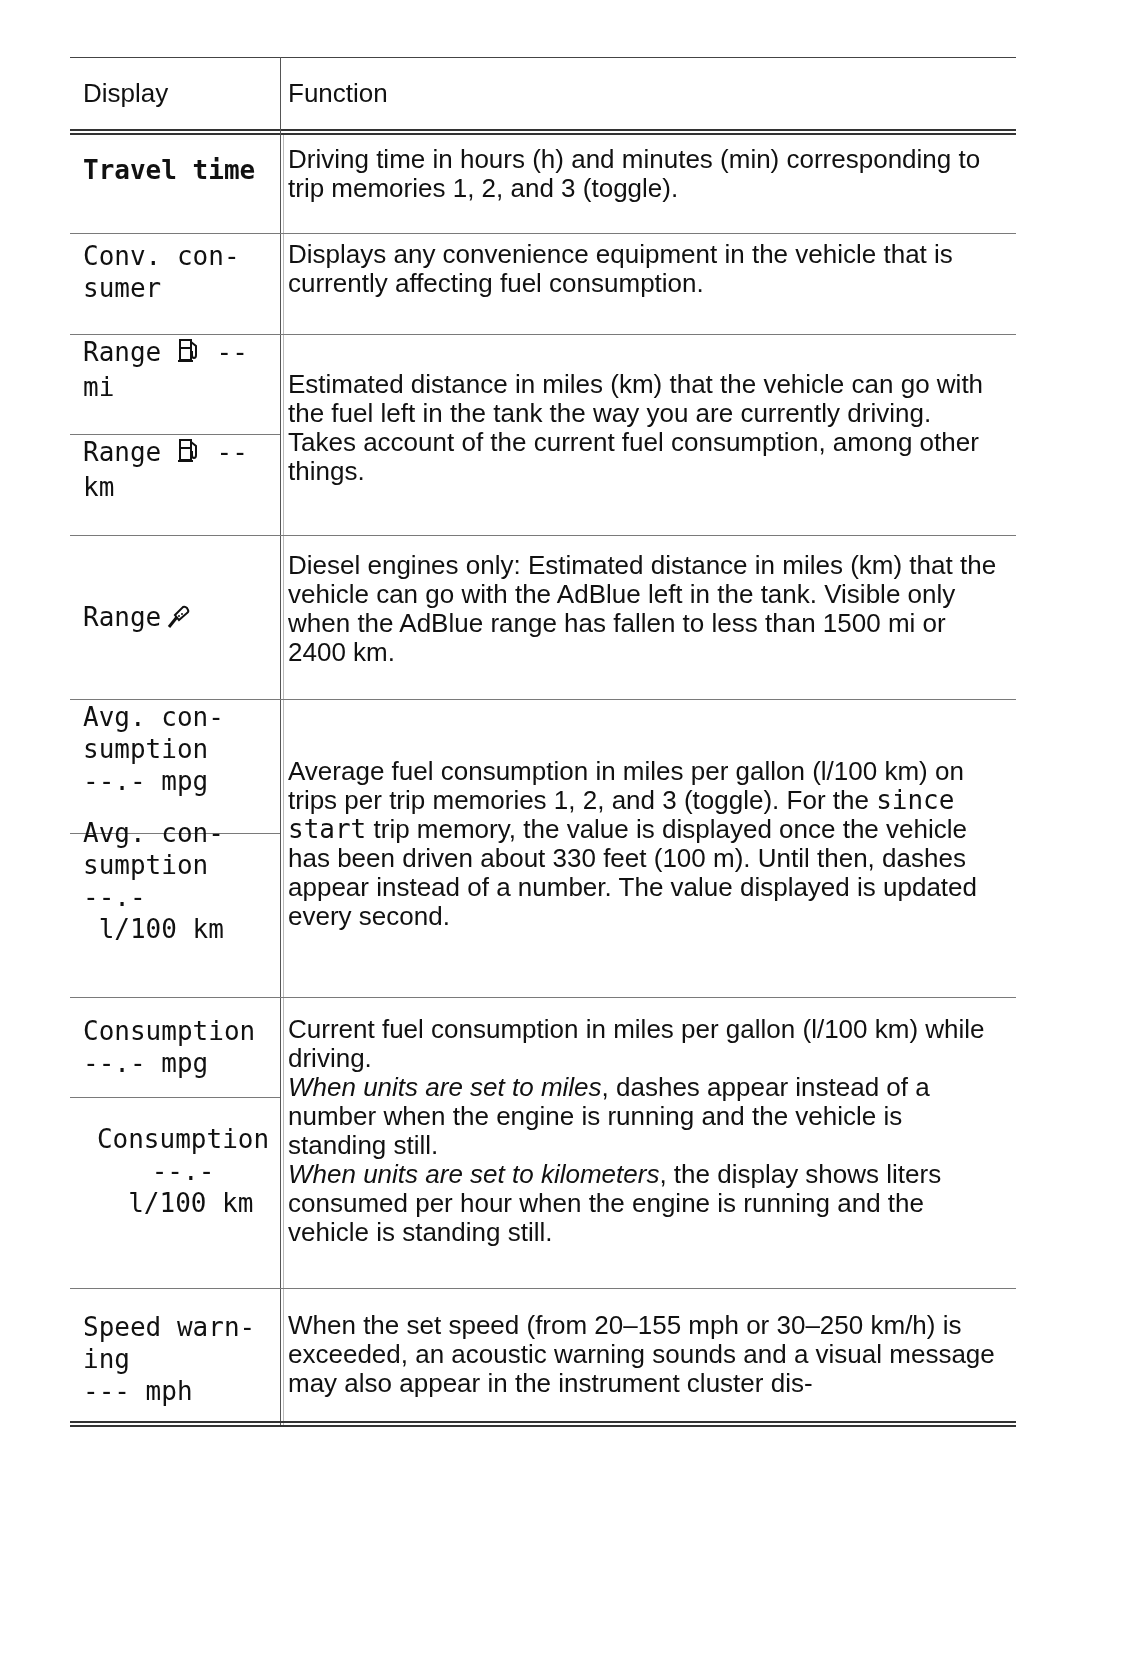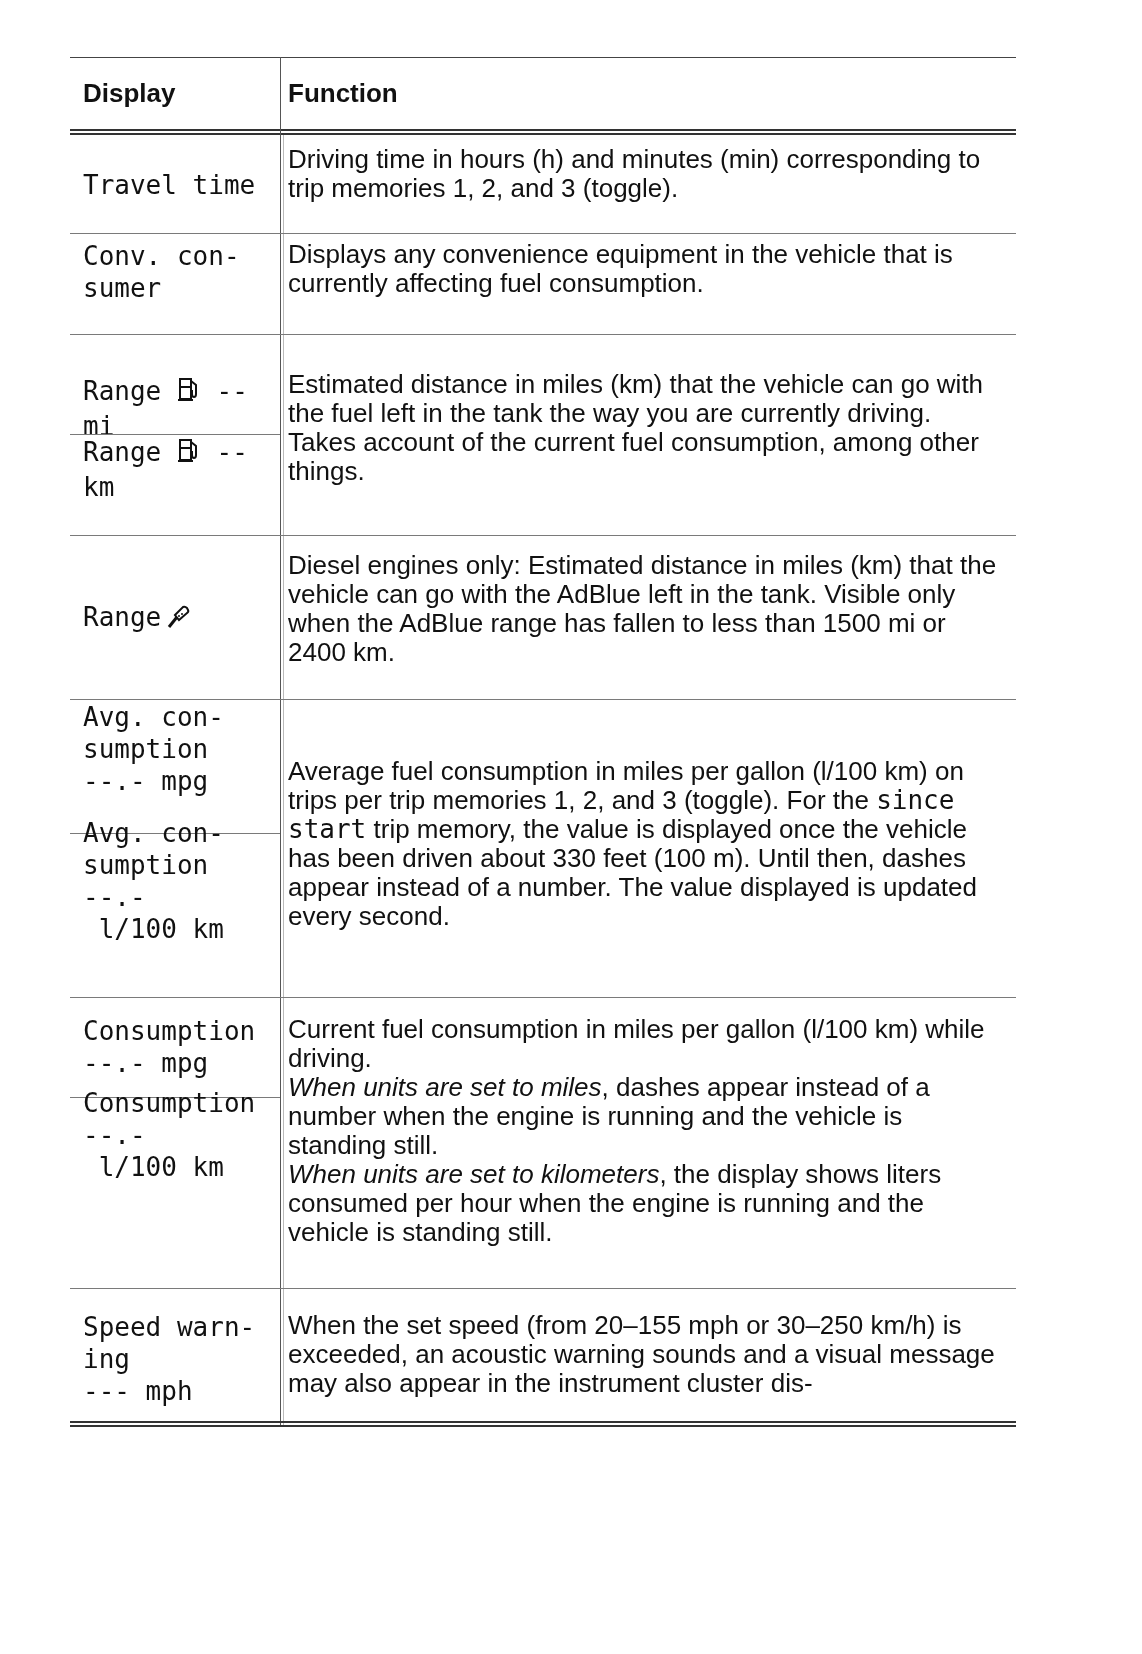--- a/index.html
+++ b/index.html
@@ -9,21 +9,21 @@
 
   .table { position: absolute; left: 70px; top: 57px; width: 946px; }
   .hline { position: absolute; height: 1px; background: #444; }
   .hline.light { background: #7a7a7a; }
   .vline { position: absolute; width: 1px; background: #555; }
 
   .cell { position: absolute; box-sizing: border-box; }
   .left { left: 13px; width: 200px; }
   .right { left: 218px; width: 715px; }
 
-  .hdr { font-weight: bold; font-size: 26px; line-height: 32px; }
+  .hdr { font-weight: normal; font-size: 26px; line-height: 32px; }
   .fn { font-size: 26px; line-height: 29px; }
   .disp { font-size: 26px; line-height: 32px; white-space: pre; }
 
   .icon { display: inline-block; vertical-align: -3px; }
   .mono-inline { font-family: "DejaVu Sans Mono", monospace; font-size: 26px; }
   em { font-style: italic; }
 </style>
 </head>
 <body>
 
@@ -33,34 +33,34 @@
 
   <div class="cell left sans hdr" style="top:20px;">Display</div>
   <div class="cell right sans hdr" style="top:20px;">Function</div>
   <div class="hline" style="left:0;top:72px;width:946px;height:2px;background:#333;"></div>
   <div class="hline" style="left:0;top:76px;width:946px;height:2px;background:#333;"></div>
 
   <div class="vline" style="left:210px;top:0;height:1368px;"></div>
   <div class="vline" style="left:213px;top:78px;height:1290px;background:#bbb;"></div>
 
   <div>
-    <div class="cell left mono disp" style="top:112px;">Travel time</div>
+    <div class="cell left mono disp" style="top:97px;font-weight:bold;">Travel time</div>
     <div class="cell right sans fn" style="top:88px;">Driving time in hours (h) and minutes (min) corresponding to trip memories 1, 2, and 3 (toggle).</div>
   </div>
   <div class="hline light" style="left:0;top:176px;width:946px;"></div>
 
   <div>
     <div class="cell left mono disp" style="top:183px;"><span>Conv. con-</span>
 <span>sumer</span></div>
     <div class="cell right sans fn" style="top:183px;">Displays any convenience equipment in the vehicle that is currently affecting fuel consumption.</div>
   </div>
   <div class="hline light" style="left:0;top:277px;width:946px;"></div>
 
   <div>
-    <div class="cell left mono disp" style="top:279px;margin-top:39px;"><span>Range</span> <span class="icon"><svg width="24" height="26" viewBox="0 0 24 26">
+    <div class="cell left mono disp" style="top:279px;"><span>Range</span> <span class="icon"><svg width="24" height="26" viewBox="0 0 24 26">
             <rect x="3" y="2" width="11" height="20" fill="none" stroke="#111" stroke-width="2"></rect>
             <line x1="3" y1="10" x2="14" y2="10" stroke="#111" stroke-width="2"></line>
             <line x1="1" y1="23" x2="16" y2="23" stroke="#111" stroke-width="2"></line>
             <path d="M14 4 L19 8 L19 17 Q19 20 17 20 Q15 20 15 17 L15 13" fill="none" stroke="#111" stroke-width="2"></path>
           </svg></span> <span>--</span>
 <span>mi</span></div>
     <div class="hline light" style="left:0;top:377px;width:210px;"></div>
     <div class="cell left mono disp" style="top:379px;"><span>Range</span> <span class="icon"><svg width="24" height="26" viewBox="0 0 24 26">
             <rect x="3" y="2" width="11" height="20" fill="none" stroke="#111" stroke-width="2"></rect>
             <line x1="3" y1="10" x2="14" y2="10" stroke="#111" stroke-width="2"></line>
@@ -93,21 +93,21 @@
 <span>--.-</span>
 <span> l/100 km</span></div>
     <div class="cell right sans fn" style="top:700px;"><span>Average fuel consumption in miles per gallon (l/100 km) on trips per trip memories 1, 2, and 3 (toggle). For the </span><span class="mono-inline">since start</span><span> trip memory, the value is displayed once the vehicle has been driven about 330 feet (100 m). Until then, dashes appear instead of a number. The value displayed is updated every second.</span></div>
   </div>
   <div class="hline light" style="left:0;top:940px;width:946px;"></div>
 
   <div>
     <div class="cell left mono disp" style="top:958px;"><span>Consumption</span>
 <span>--.- mpg</span></div>
     <div class="hline light" style="left:0;top:1040px;width:210px;"></div>
-    <div class="cell left mono disp" style="top:1030px;"><span>Consumption</span>
+    <div class="cell left mono disp" style="top:1066px;text-align:center;"><span>Consumption</span>
 <span>--.-</span>
 <span> l/100 km</span></div>
     <div class="cell right sans fn" style="top:958px;"><span>Current fuel consumption in miles per gallon (l/100 km) while driving.</span><br><em>When units are set to miles</em><span>, dashes appear instead of a number when the engine is running and the vehicle is standing still.</span><br><em>When units are set to kilometers</em><span>, the display shows liters consumed per hour when the engine is running and the vehicle is standing still.</span></div>
   </div>
   <div class="hline light" style="left:0;top:1231px;width:946px;"></div>
 
   <div>
     <div class="cell left mono disp" style="top:1254px;"><span>Speed warn-</span>
 <span>ing</span>
 <span>--- mph</span></div>

